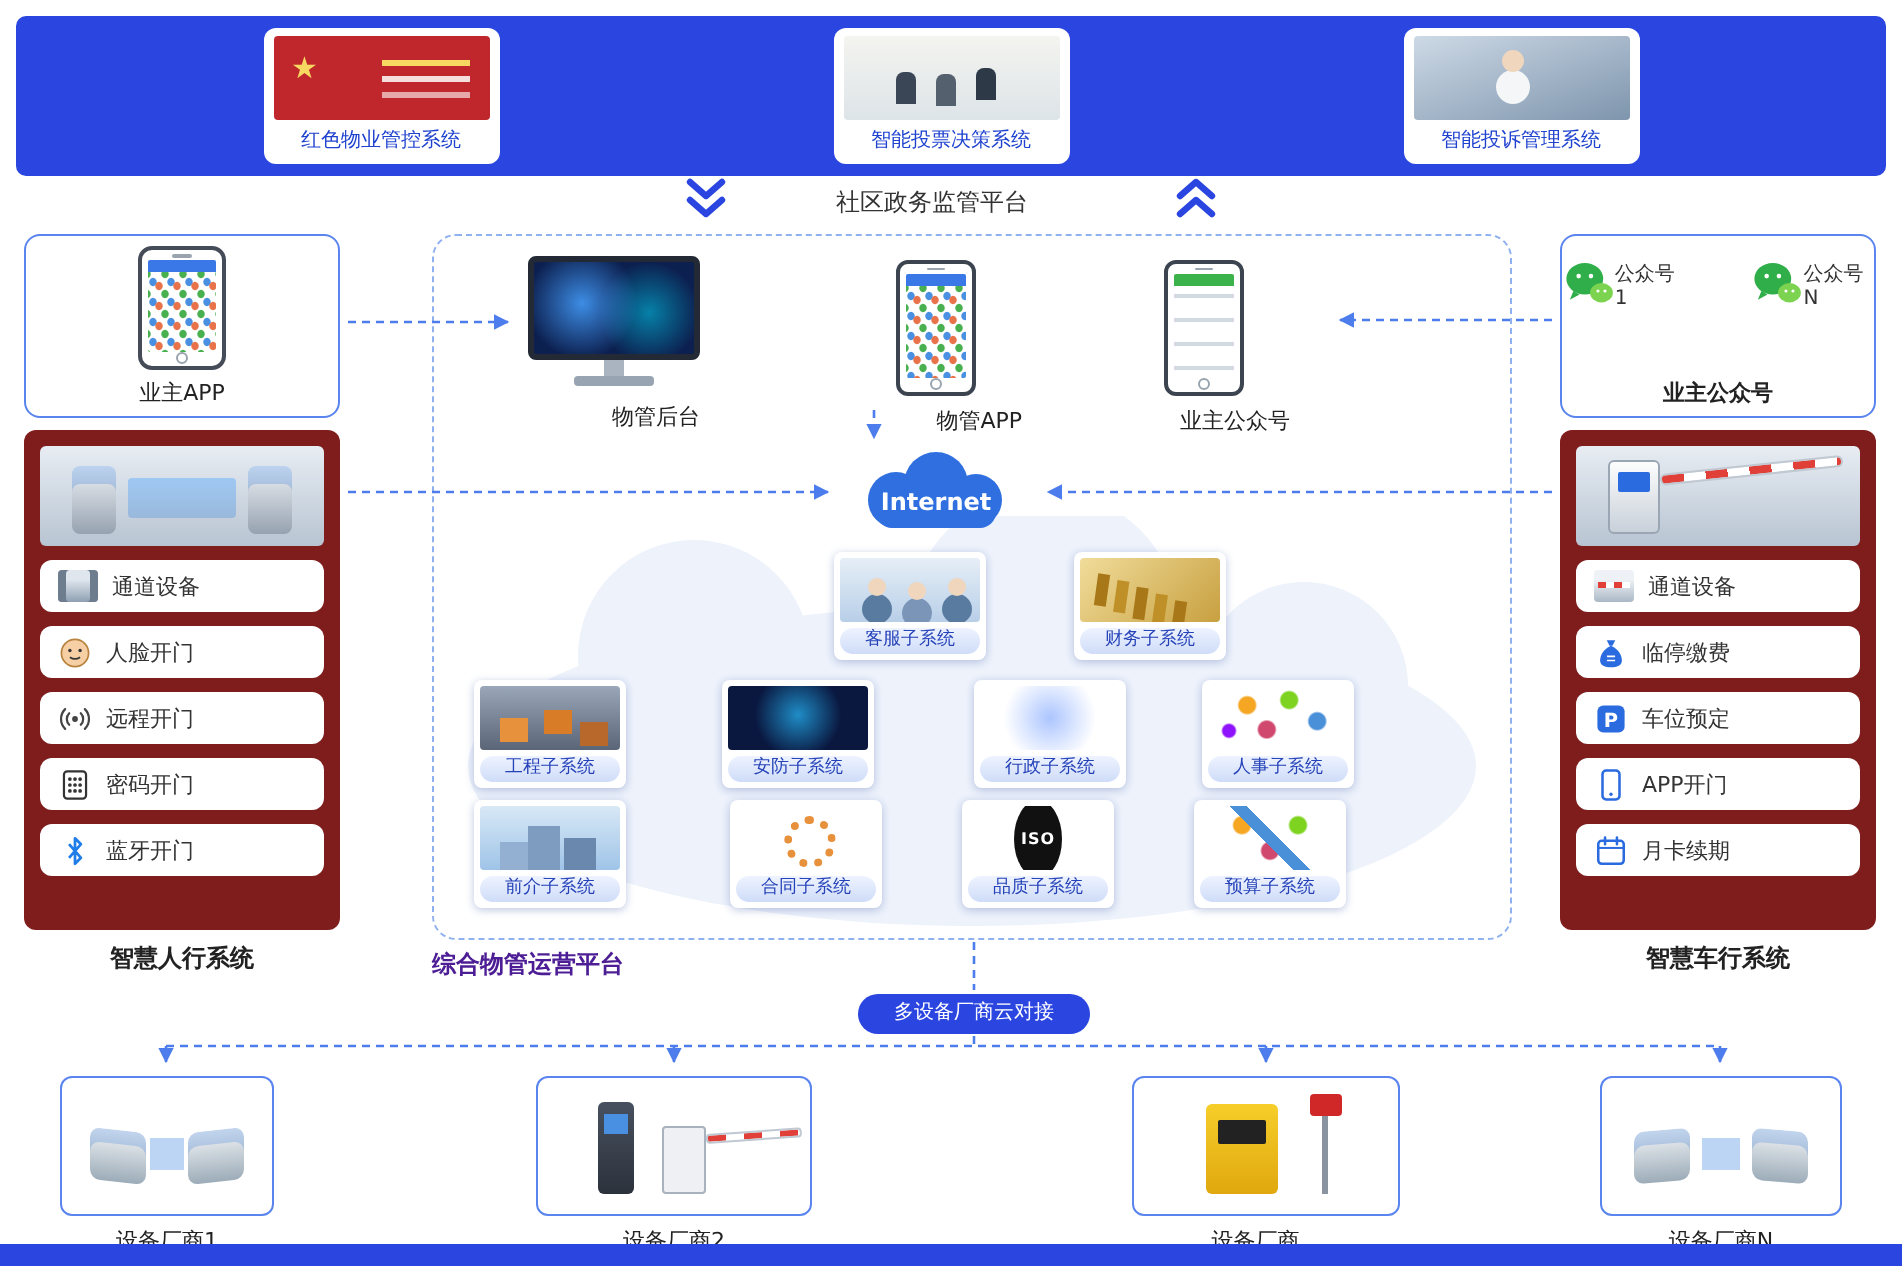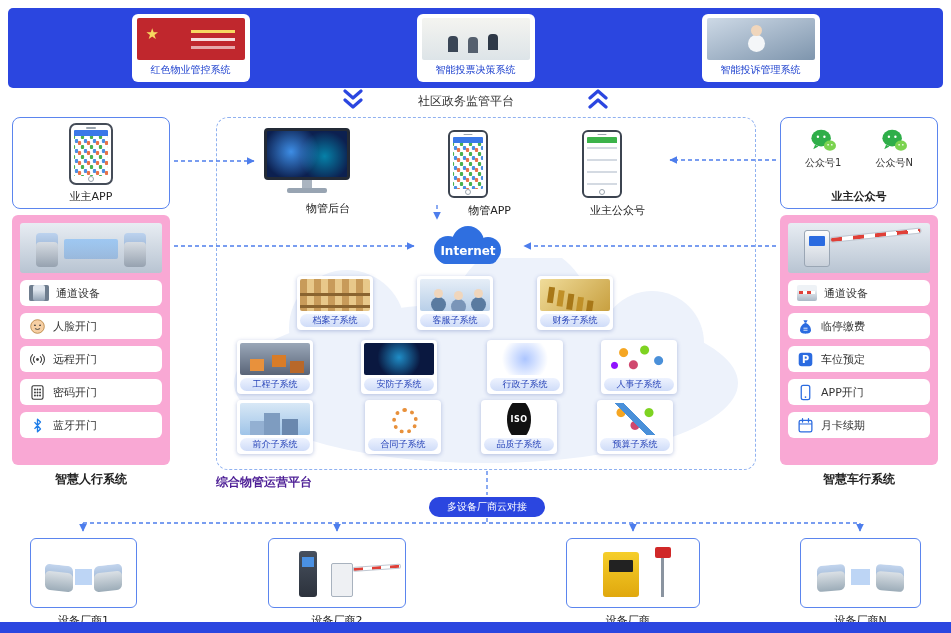--- a/index.html
+++ b/index.html
@@ -42,26 +42,26 @@
       linear-gradient(#3a78e8 0,#3a78e8 6px,transparent 6px),
       radial-gradient(#e8734a 1.6px,transparent 2.1px),
       radial-gradient(#49b04f 1.6px,transparent 2.1px),
       radial-gradient(#4a90e2 1.6px,transparent 2.1px);
       background-size:100% 100%,9px 10px,9px 10px,9px 10px;background-position:0 0,1px 8px,4px 12px,7px 16px}
   .scr-list{background-color:#fff;background-image:
       linear-gradient(#3cb34a 0,#3cb34a 6px,transparent 6px),
       repeating-linear-gradient(180deg,transparent 0 10px,#d4dae2 10px 12px)}
 
   .acct-row{display:flex;justify-content:center;gap:34px;margin-top:10px}
-  .acct{display:flex;flex-direction:column;align-items:center}
+  .acct{display:flex;align-items:center}
   .acct-lbl{font-size:10px;color:#333;margin-top:2px}
   .acct-title{position:absolute;left:0;bottom:4px;width:100%;text-align:center;font-size:11px;font-weight:bold;color:#222}
 
   
-  .panel{position:absolute;top:215px;width:158px;height:250px;background:#f9a8d4;border-radius:6px;padding:8px}
+  .panel{position:absolute;top:215px;width:158px;height:250px;background:#7f1d1d;border-radius:6px;padding:8px}
   .pphoto{position:relative;height:50px;border-radius:3px;overflow:hidden;background:linear-gradient(180deg,#e8edf3,#b8c4d2)}
   .tpod{top:10px;width:22px;height:34px;background:linear-gradient(180deg,#eef1f5,#96a2b0);border-radius:4px;box-shadow:inset 0 9px 0 rgba(40,120,220,.25)}
   .tglass{left:44px;right:44px;top:16px;height:20px;background:linear-gradient(180deg,rgba(110,180,250,.55),rgba(70,140,220,.35));border-radius:2px}
   .gcab{left:16px;top:7px;width:26px;height:37px;background:linear-gradient(180deg,#fdfdfd,#c8d0da);border:1px solid #9aa6b4;border-radius:3px}
   .gcab::after{content:"";position:absolute;left:4px;top:5px;width:16px;height:10px;background:#2b6be0;border-radius:1px}
   .garm{left:42px;top:14px;width:92px;height:6px;background:repeating-linear-gradient(90deg,#e04038 0 11px,#fff 11px 22px);
         border:1px solid #c0c8d2;border-radius:3px;transform:rotate(-6deg);transform-origin:left center}
   .pill{height:26px;background:#fff;border-radius:6px;display:flex;align-items:center;gap:7px;padding:0 9px;margin-top:7px;font-size:11px;color:#333}
   .pill svg{width:17px;height:17px;flex:none}
   .thumb{width:20px;height:16px;border-radius:2px;flex:none;position:relative;overflow:hidden}
@@ -338,24 +338,20 @@
   <svg class="inet" width="96" height="46" viewBox="0 0 96 46">
     <g fill="#2f6fe0">
       <circle cx="28" cy="26" r="14"></circle>
       <circle cx="48" cy="18" r="16"></circle>
       <circle cx="68" cy="26" r="13"></circle>
       <rect x="18" y="24" width="60" height="16" rx="8"></rect>
     </g>
     <text x="48" y="31" text-anchor="middle" fill="#ffffff" font-size="12" font-weight="bold">Internet</text>
   </svg>
 
-  <div class="scard" style="left:297px;top:276px">
-    <div class="simg si-archive"></div>
-    <div class="slbl">档案子系统</div>
-  </div>
   <div class="scard" style="left:417px;top:276px">
     <div class="simg si-service"></div>
     <div class="slbl">客服子系统</div>
   </div>
   <div class="scard" style="left:537px;top:276px">
     <div class="simg si-finance"></div>
     <div class="slbl">财务子系统</div>
   </div>
 
   <div class="scard" style="left:237px;top:340px">

